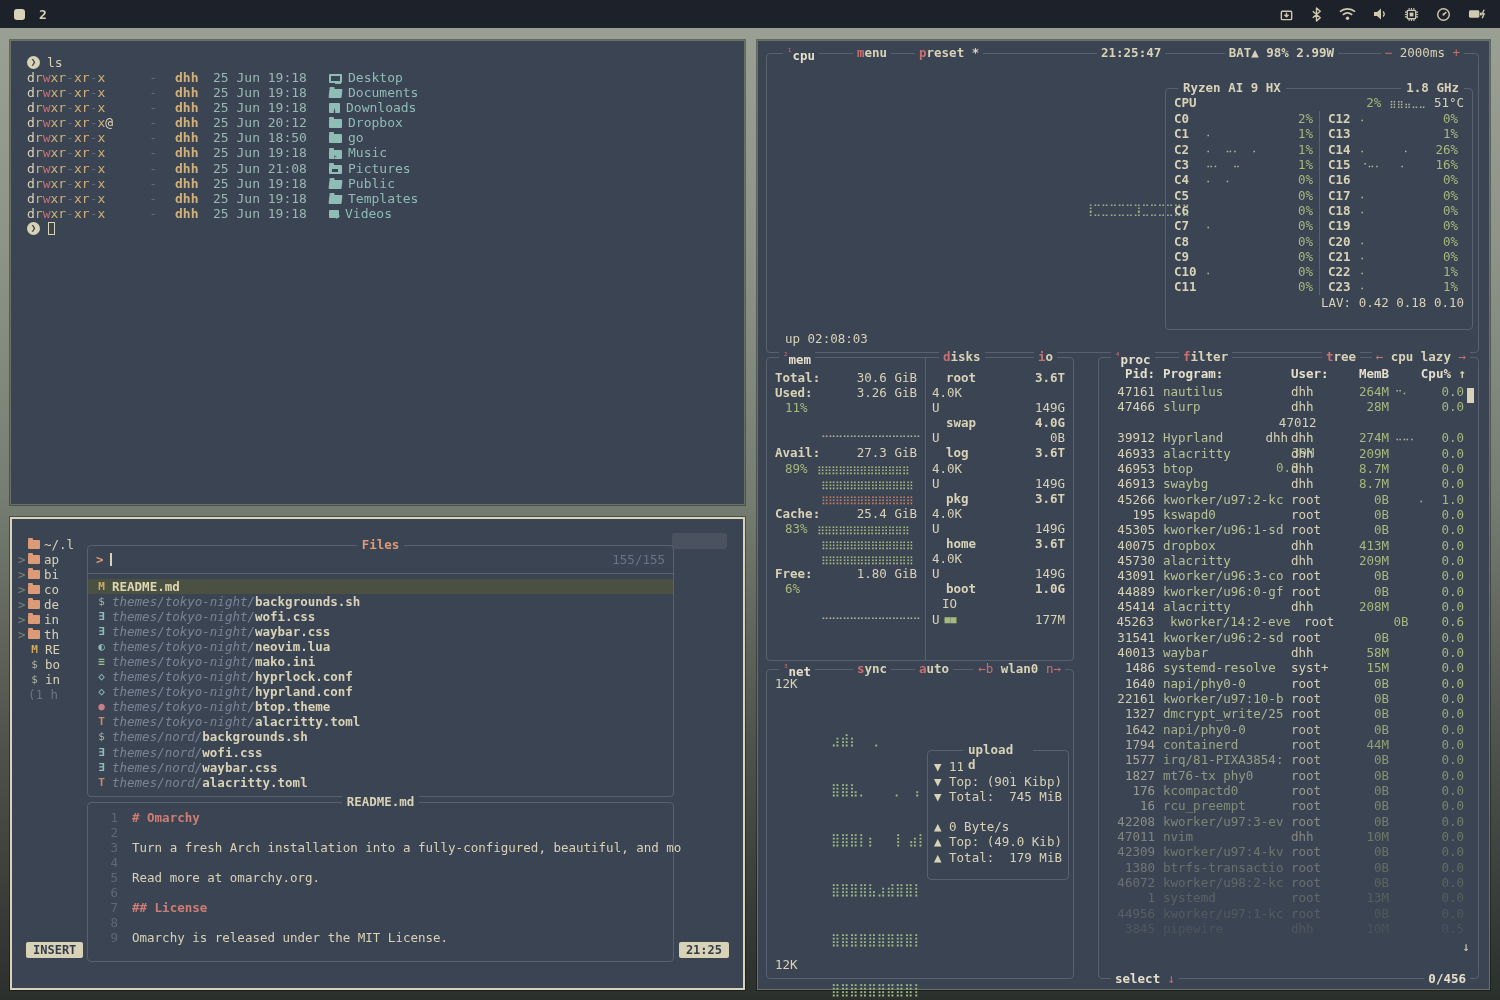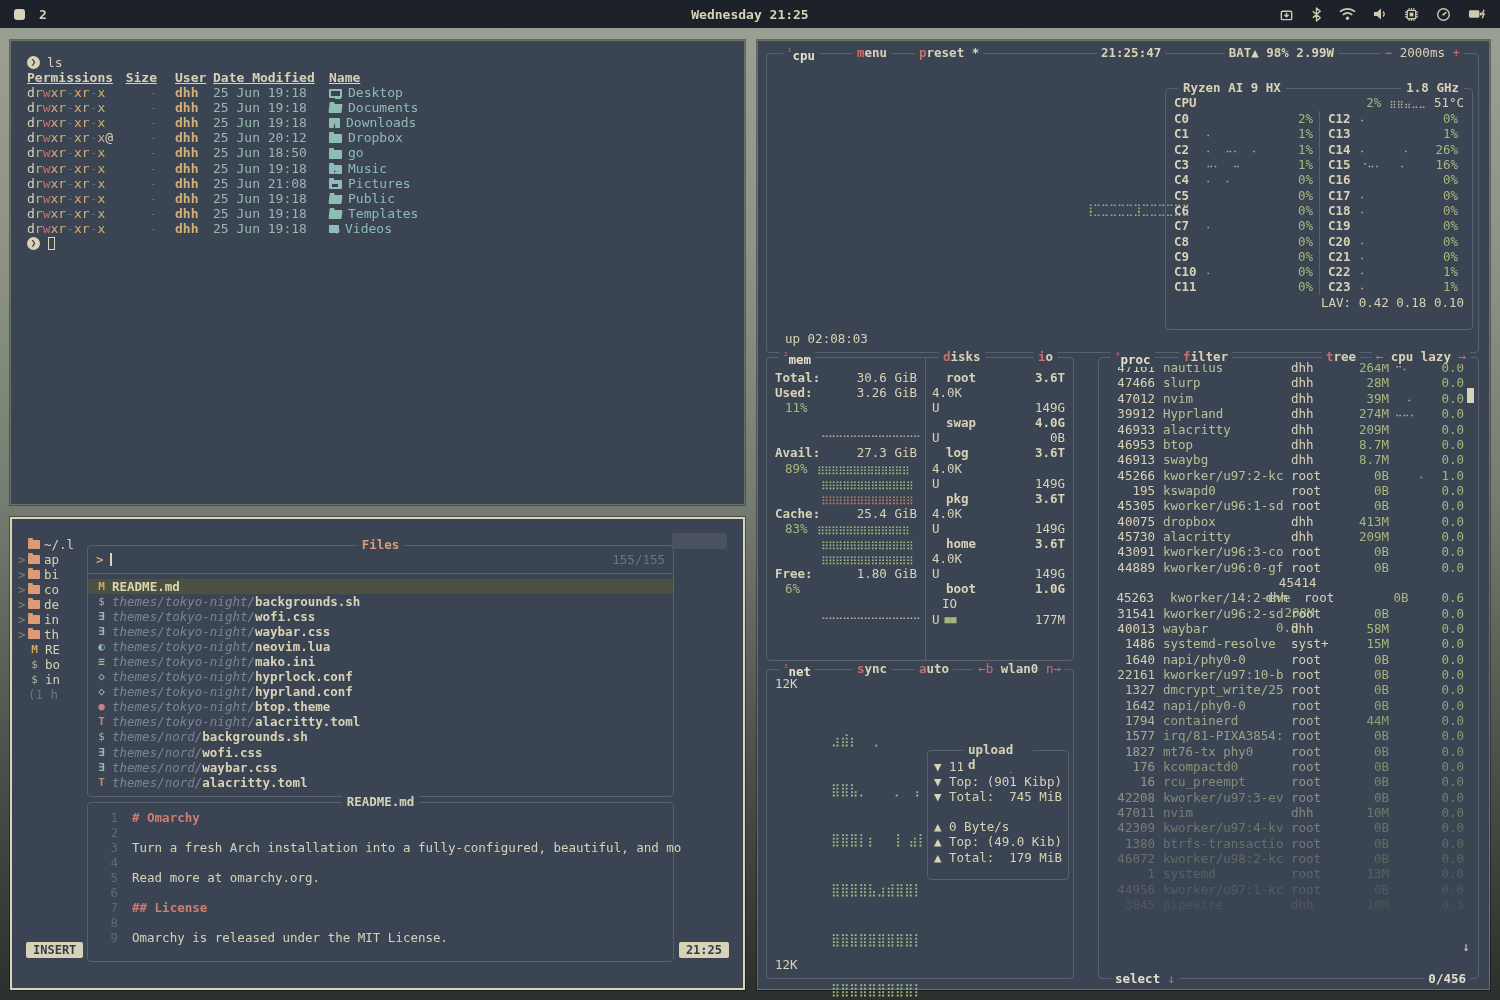--- a/index.html
+++ b/index.html
@@ -173,21 +173,20 @@
   .proc-footer-left{position:absolute;left:12px;bottom:-8px;background:var(--bg);padding:0 4px}
   .proc-footer-left .sel-lbl{font-weight:bold;color:var(--fg-bold)}
   .proc-footer-right{position:absolute;right:8px;bottom:-8px;background:var(--bg);padding:0 4px;color:var(--fg-bold);font-weight:bold}
 </style>
 </head>
 <body>
 
 <div class="topbar">
   <span class="ws-dot"></span>
   <span class="ws-num">2</span>
-  <span class="topbar-clock">Wednesday 21:25</span>
   <span class="tray">
     <span>
         <svg width="15" height="15" viewBox="0 0 16 16">
           <rect x="2.5" y="4.5" width="11" height="9" rx="1" fill="none" stroke="#cfc9ae" stroke-width="1.5"></rect>
           <path d="M8 6v4M5.8 8.2 8 10.4 10.2 8.2" stroke="#cfc9ae" stroke-width="1.5" fill="none"></path>
         </svg>
       </span>
     <span>
         <svg width="11" height="15" viewBox="0 0 10 16">
           <path d="M1 4.5 9 11.5 5 15V1l4 3.5L1 11.5" stroke="#cfc9ae" stroke-width="1.5" fill="none" stroke-linejoin="round"></path>
@@ -228,27 +227,20 @@
         </svg>
       </span>
   </span>
 </div>
 
 <div id="win-ls" class="window win-inactive">
   <div class="prompt-line">
     <span class="prompt-circle">❯</span>
     <span>ls</span>
   </div>
-  <div class="ls-head">
-    <span class="hc-perm">Permissions</span>
-    <span class="hc-size">Size</span>
-    <span class="hc-user">User</span>
-    <span class="hc-date">Date Modified</span>
-    <span class="hc-name">Name</span>
-  </div>
   <div id="ls-rows">
   <div class="ls-row">
     <span class="c-perm"><span class="p-d">d</span><span class="p-r">r</span><span class="p-w">w</span><span class="p-x">x</span><span class="p-r">r</span><span class="p-dash">-</span><span class="p-x">x</span><span class="p-r">r</span><span class="p-dash">-</span><span class="p-x">x</span></span>
     <span class="c-size">-</span>
     <span class="c-user">dhh</span>
     <span class="c-date">25 Jun 19:18</span>
     <span class="c-name">
           <span class="lsic v-desktop"></span>
           <span>Desktop</span>
         </span>
@@ -997,40 +989,47 @@
   <div class="stat-line">▲ Total:  179 MiB</div>
 </div>
     </div>
   </div>
 
   <div class="bbox" id="box-proc">
     <span class="on-border" style="left:12px"><span class="bnum">⁴</span><span class="btitle">proc</span></span>
     <span class="on-border k1" style="left:80px">filter</span>
     <span class="on-border k1" style="right:118px">tree</span>
     <span class="on-border" style="right:8px"><span class="red">←</span> <b>cpu lazy</b> <span class="red">→</span></span>
+    <div class="proc-head">
+      <span class="ph-pid">Pid:</span>
+      <span class="ph-prog">Program:</span>
+      <span class="ph-user">User:</span>
+      <span class="ph-mem">MemB</span>
+      <span class="ph-cpu"><span>Cpu%</span> <span class="sort-arrow">↑</span></span>
+    </div>
     <div class="proc-rows" id="proc-rows">
   <div class="proc-row" style="opacity: 1;">
     <span class="pr-pid">47161</span>
     <span class="pr-prog">nautilus</span>
     <span class="pr-user">dhh</span>
     <span class="pr-mem">264M</span>
     <span class="pr-trail">⠒⠄</span>
     <span class="pr-cpu">0.0</span>
   </div>
 
   <div class="proc-row" style="opacity: 1;">
     <span class="pr-pid">47466</span>
     <span class="pr-prog">slurp</span>
     <span class="pr-user">dhh</span>
     <span class="pr-mem">28M</span>
     <span class="pr-trail"></span>
     <span class="pr-cpu">0.0</span>
   </div>
 
-  <div class="proc-row" style="opacity: 1;">
+  <div class="proc-row" style="opacity: 1; flex-direction: column;">
     <span class="pr-pid">47012</span>
     <span class="pr-prog">nvim</span>
     <span class="pr-user">dhh</span>
     <span class="pr-mem">39M</span>
     <span class="pr-trail">  ⠄</span>
     <span class="pr-cpu">0.0</span>
   </div>
 
   <div class="proc-row" style="opacity: 1;">
     <span class="pr-pid">39912</span>
@@ -1124,21 +1123,21 @@
 
   <div class="proc-row" style="opacity: 1;">
     <span class="pr-pid">44889</span>
     <span class="pr-prog">kworker/u96:0-gf</span>
     <span class="pr-user">root</span>
     <span class="pr-mem">0B</span>
     <span class="pr-trail"></span>
     <span class="pr-cpu">0.0</span>
   </div>
 
-  <div class="proc-row" style="opacity: 1; flex-direction: column;">
+  <div class="proc-row" style="opacity: 1;">
     <span class="pr-pid">45414</span>
     <span class="pr-prog">alacritty</span>
     <span class="pr-user">dhh</span>
     <span class="pr-mem">208M</span>
     <span class="pr-trail"></span>
     <span class="pr-cpu">0.0</span>
   </div>
 
   <div class="proc-row" style="opacity: 1; gap: 8px;">
     <span class="pr-pid">45263</span>

